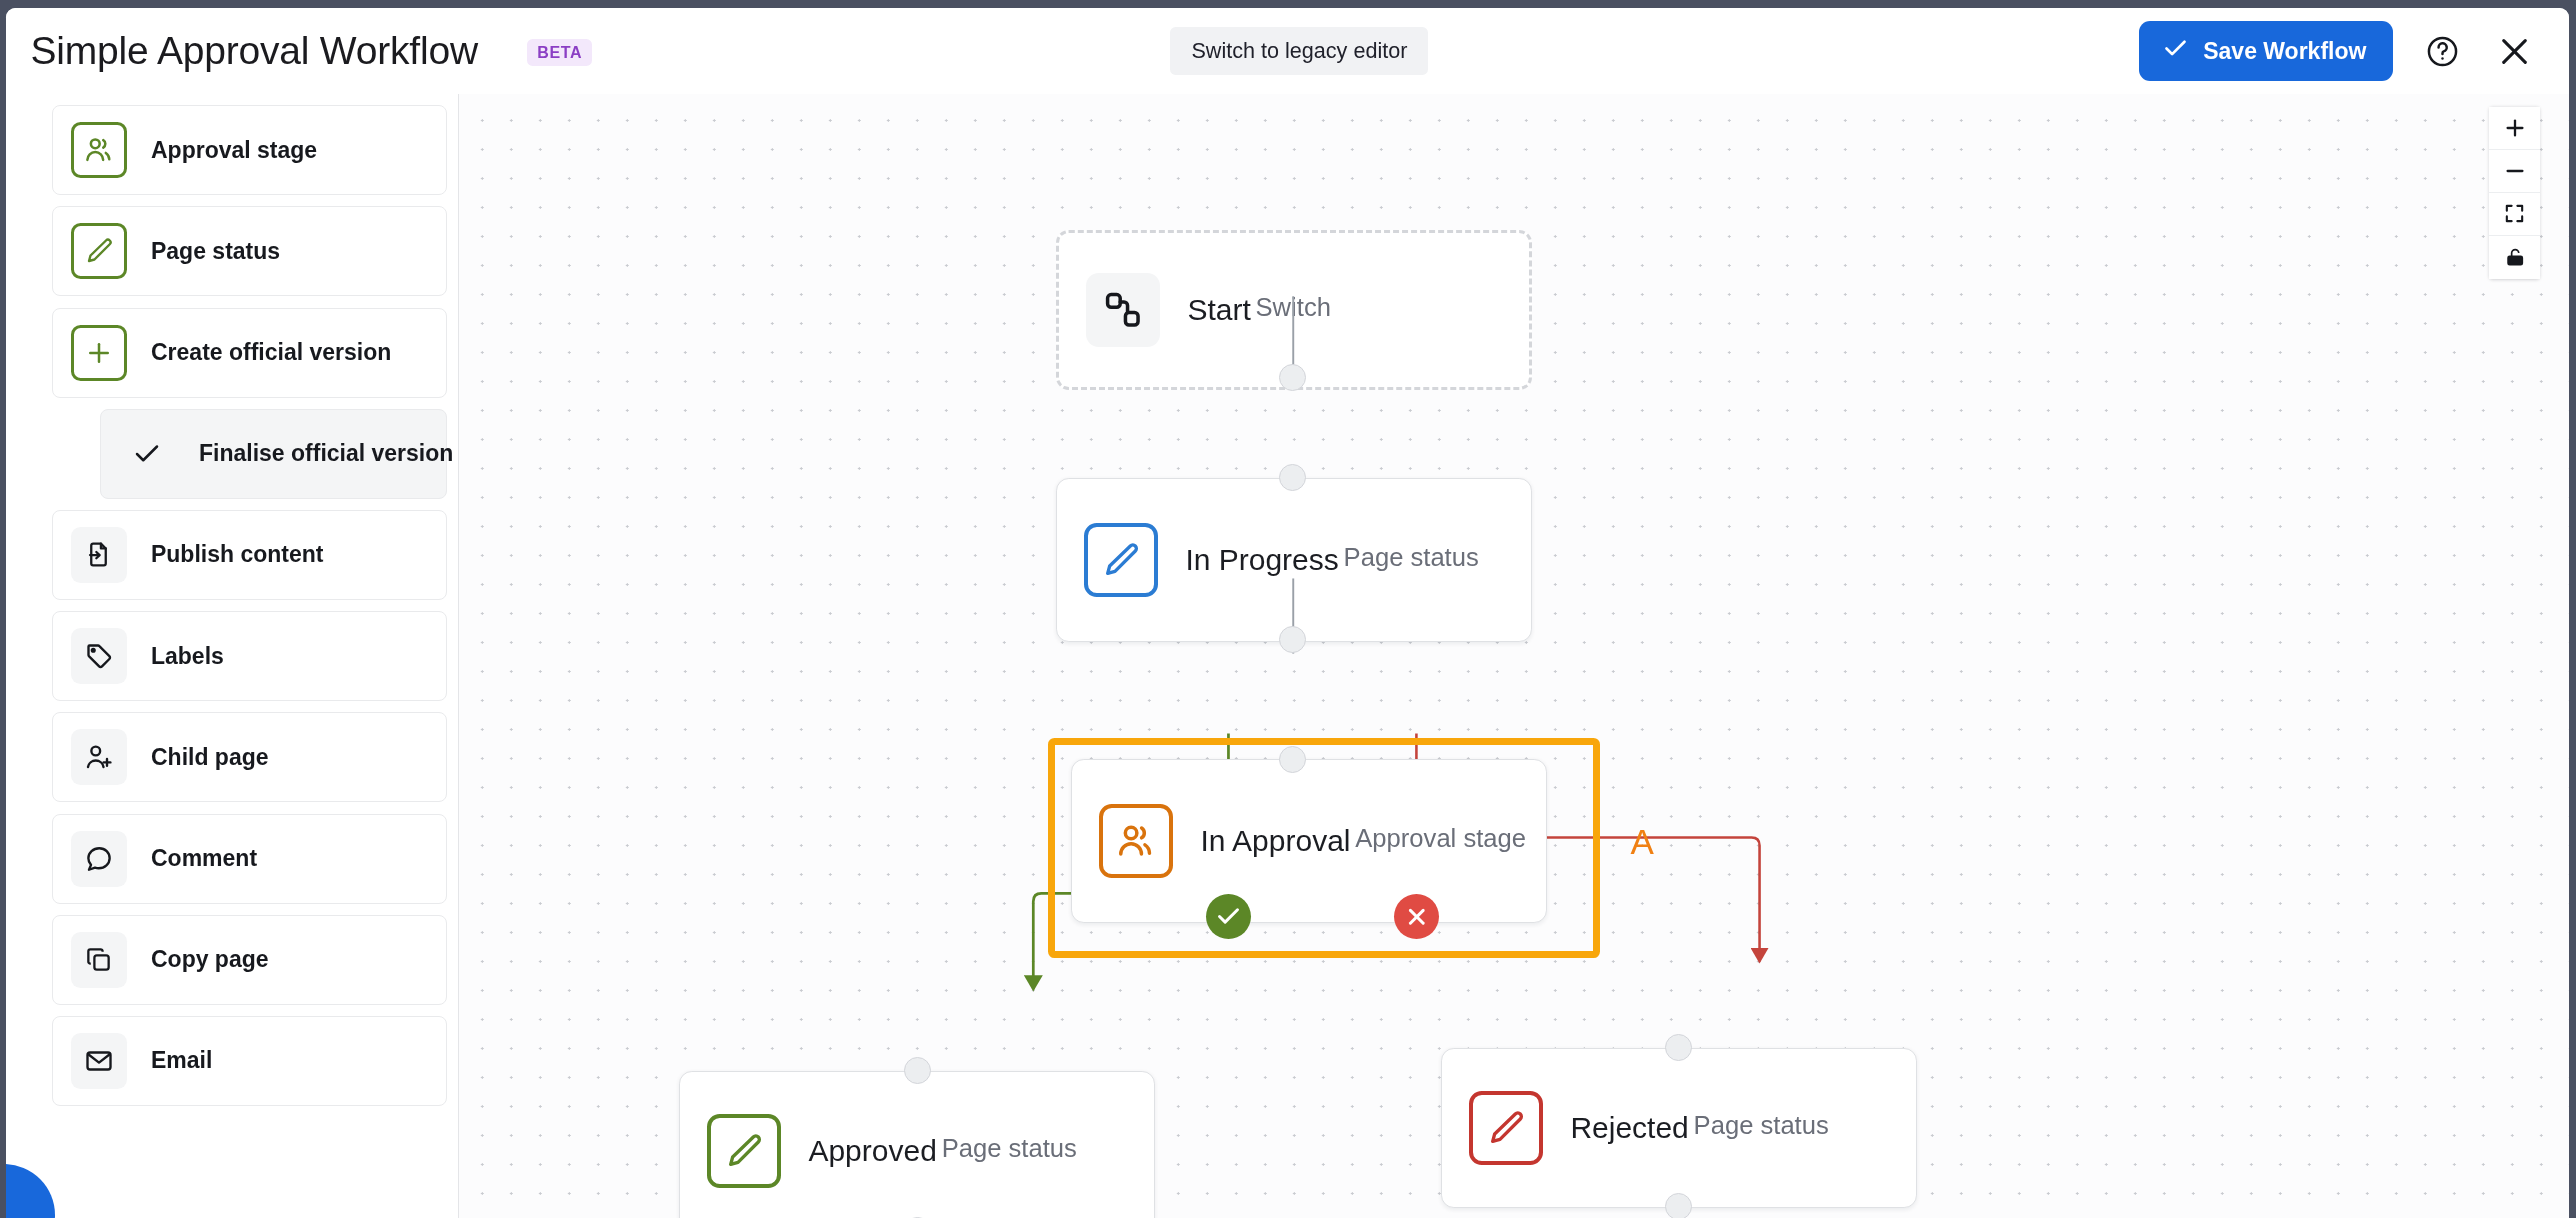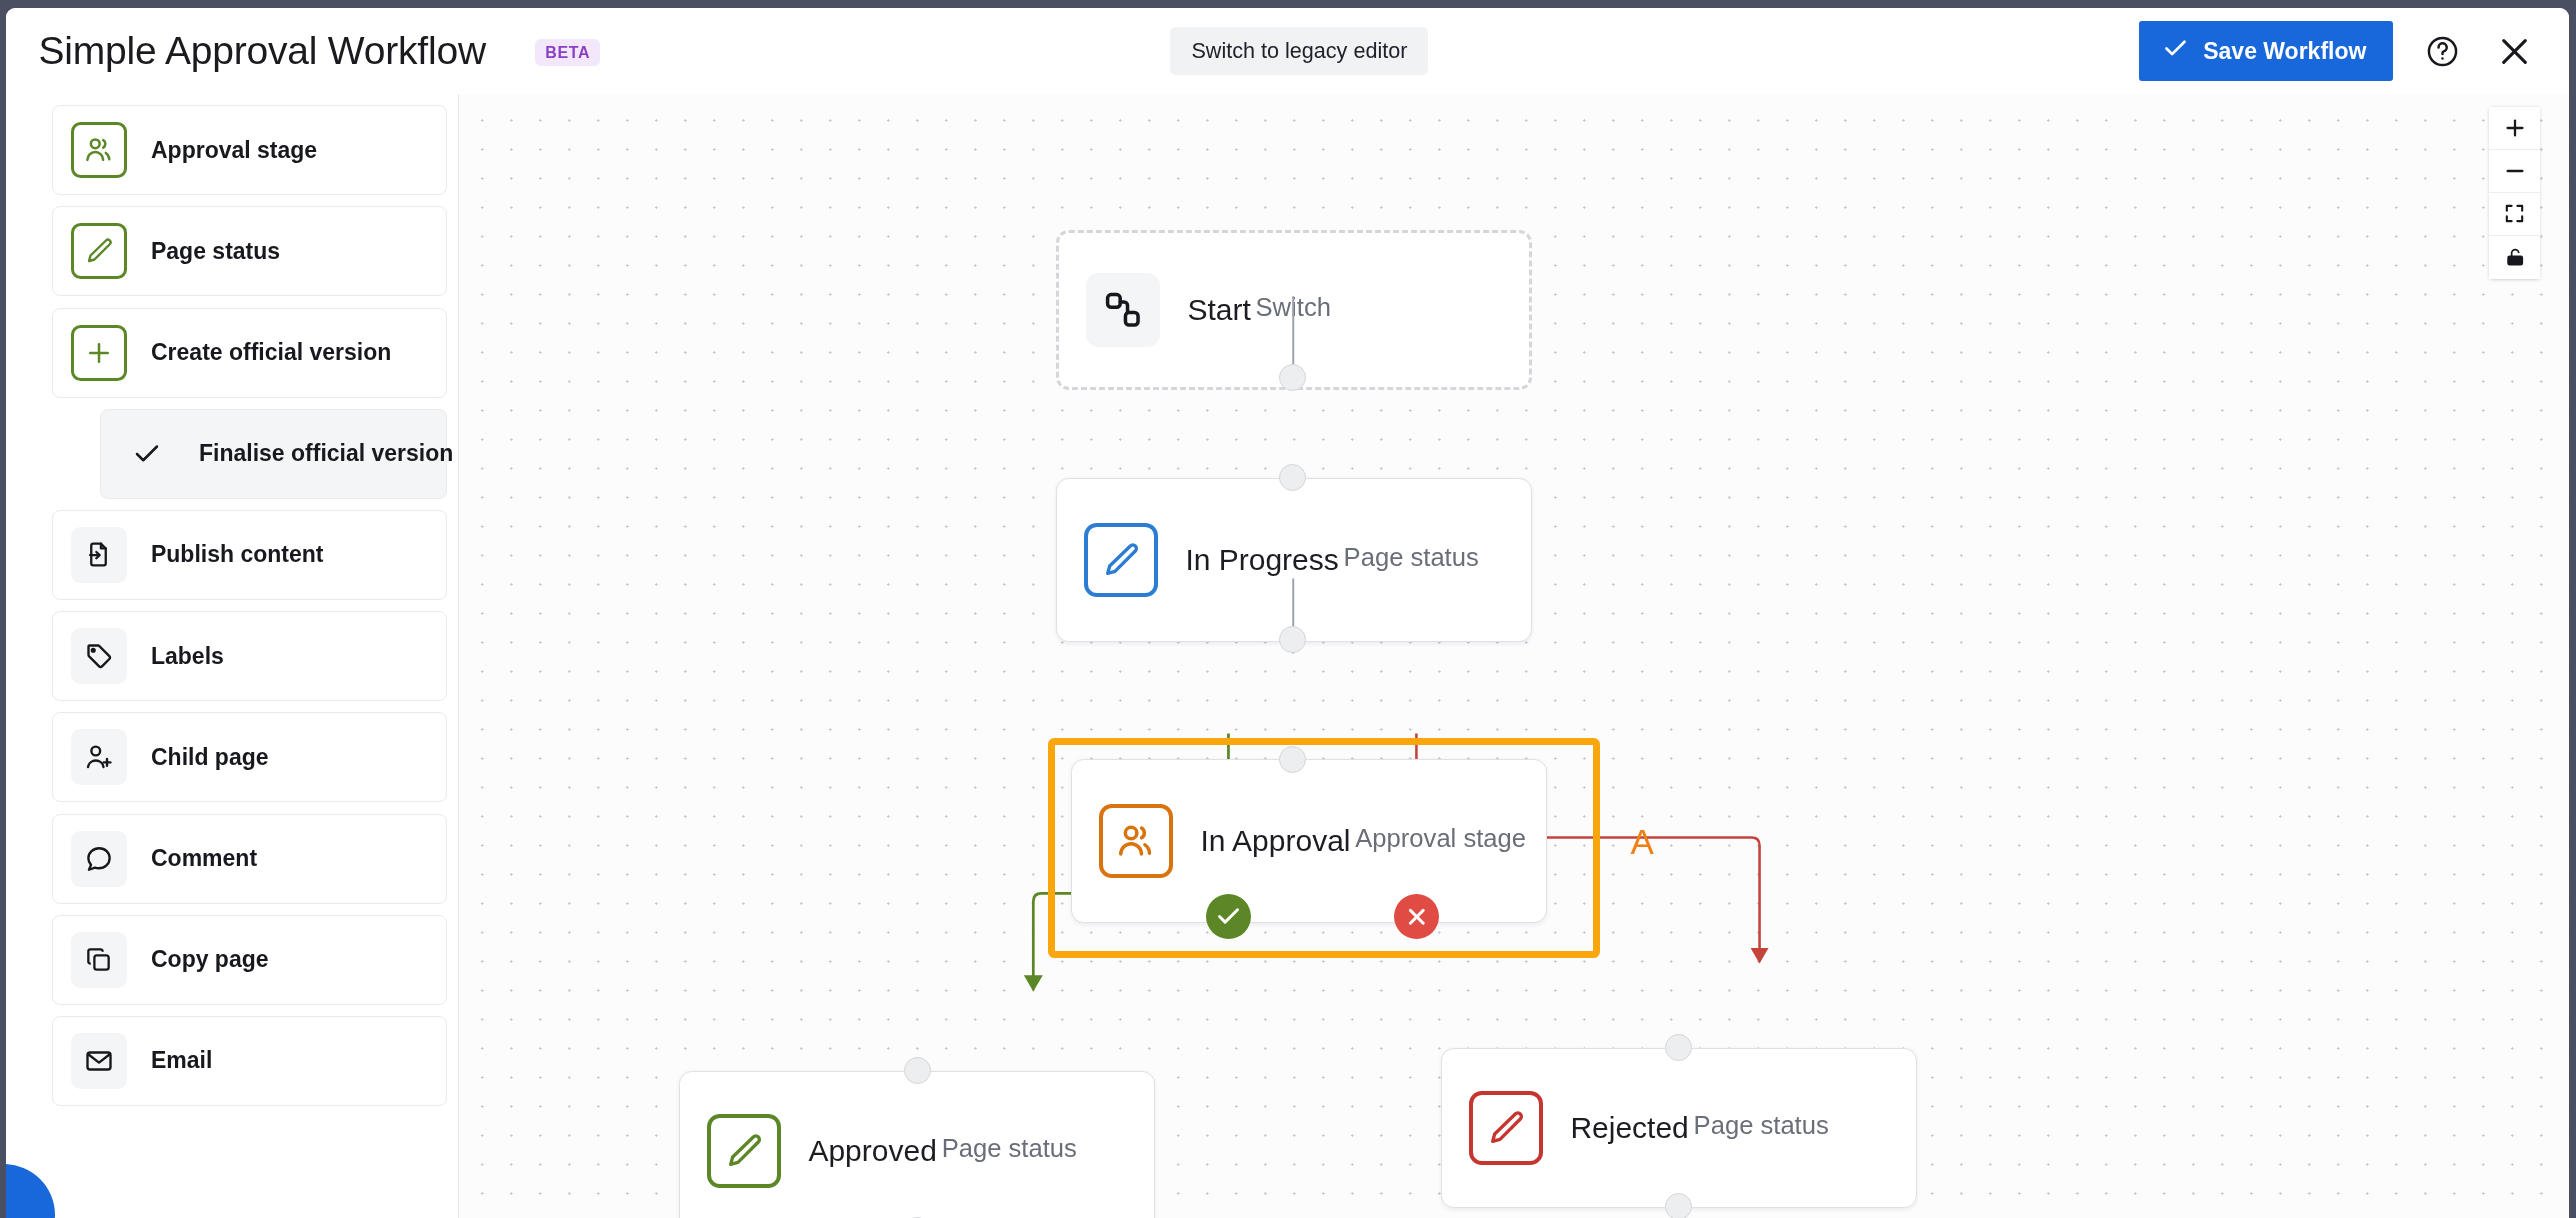--- a/index.html
+++ b/index.html
@@ -22,21 +22,21 @@
 
   
   .header {
     position: relative;
     height: 86px;
     flex: 0 0 86px;
     background: #fff;
     display: flex;
     align-items: center;
   }
-  .title-wrap { display: flex; align-items: baseline; gap: 21px; padding-left: 32px; }
+  .title-wrap { display: flex; align-items: baseline; gap: 21px; padding-left: 24px; }
   .page-title {
     font-size: 39px;
     font-weight: 400;
     color: #1b1b1f;
     letter-spacing: -0.2px;
     white-space: nowrap;
   }
   .beta-badge {
     background: #f3e8fb;
     color: #8b3fc4;
@@ -68,21 +68,21 @@
     height: 86px;
     display: flex;
     align-items: center;
     gap: 27px;
   }
   .save-btn {
     display: flex; align-items: center; gap: 14.4px;
     background: #1868db;
     color: #fff;
     border: none;
-    border-radius: 3px;
+    border-radius: 11px;
     font-size: 23px;
     font-weight: 600;
     padding: 13.6px 27px 13.6px 22.4px;
     cursor: pointer;
     white-space: nowrap;
     font-family: inherit;
   }
   .icon-btn {
     width: 45px; height: 45px;
     display: flex; align-items: center; justify-content: center;

